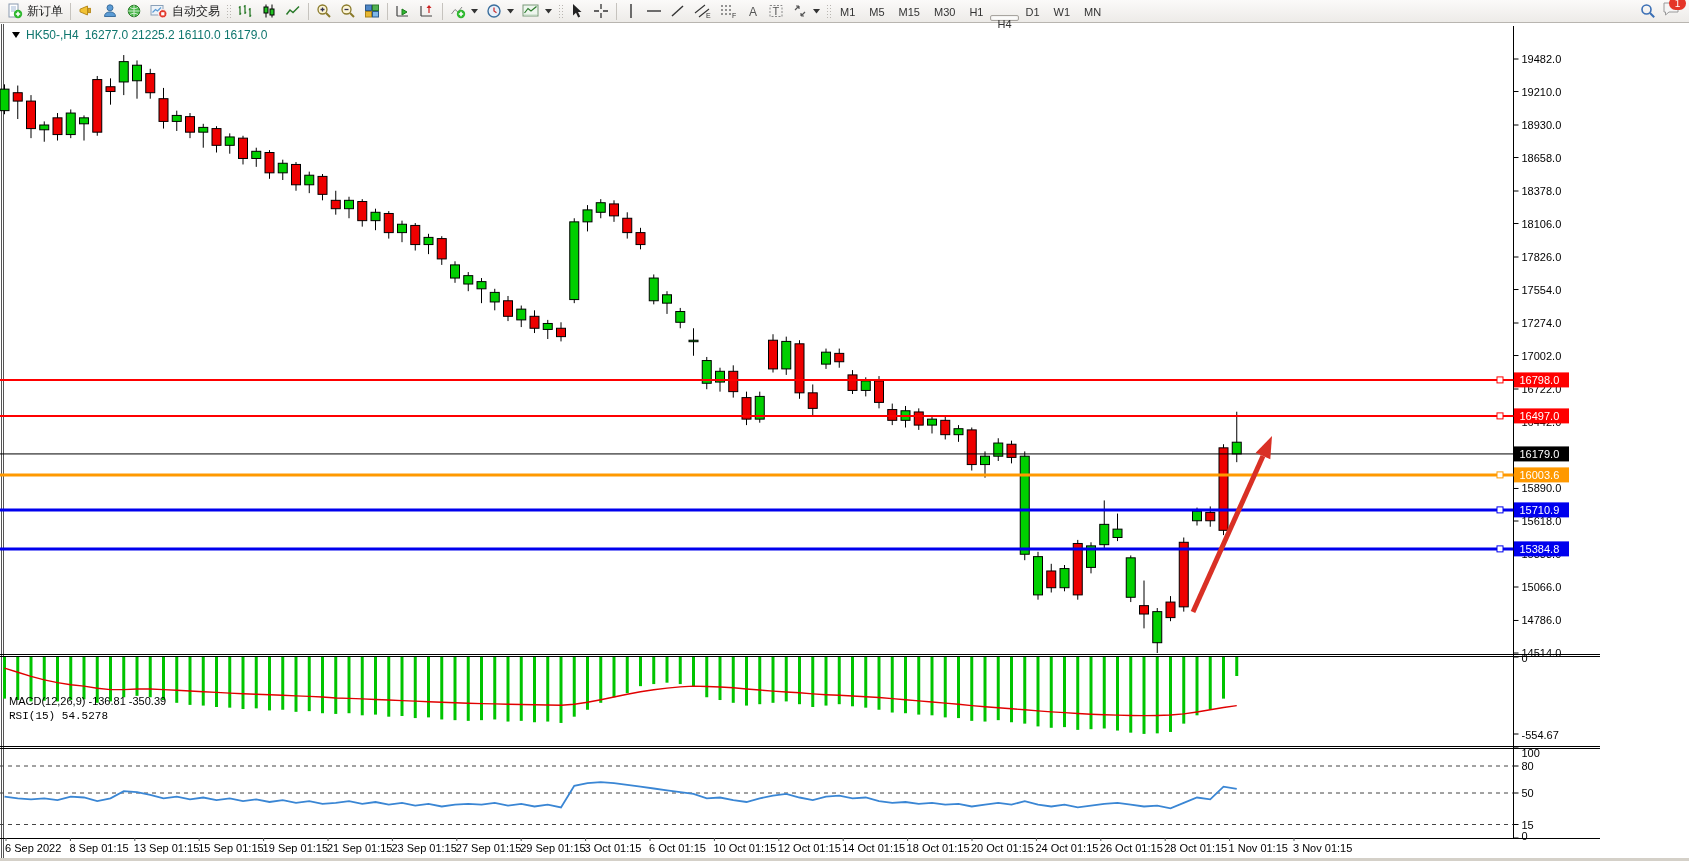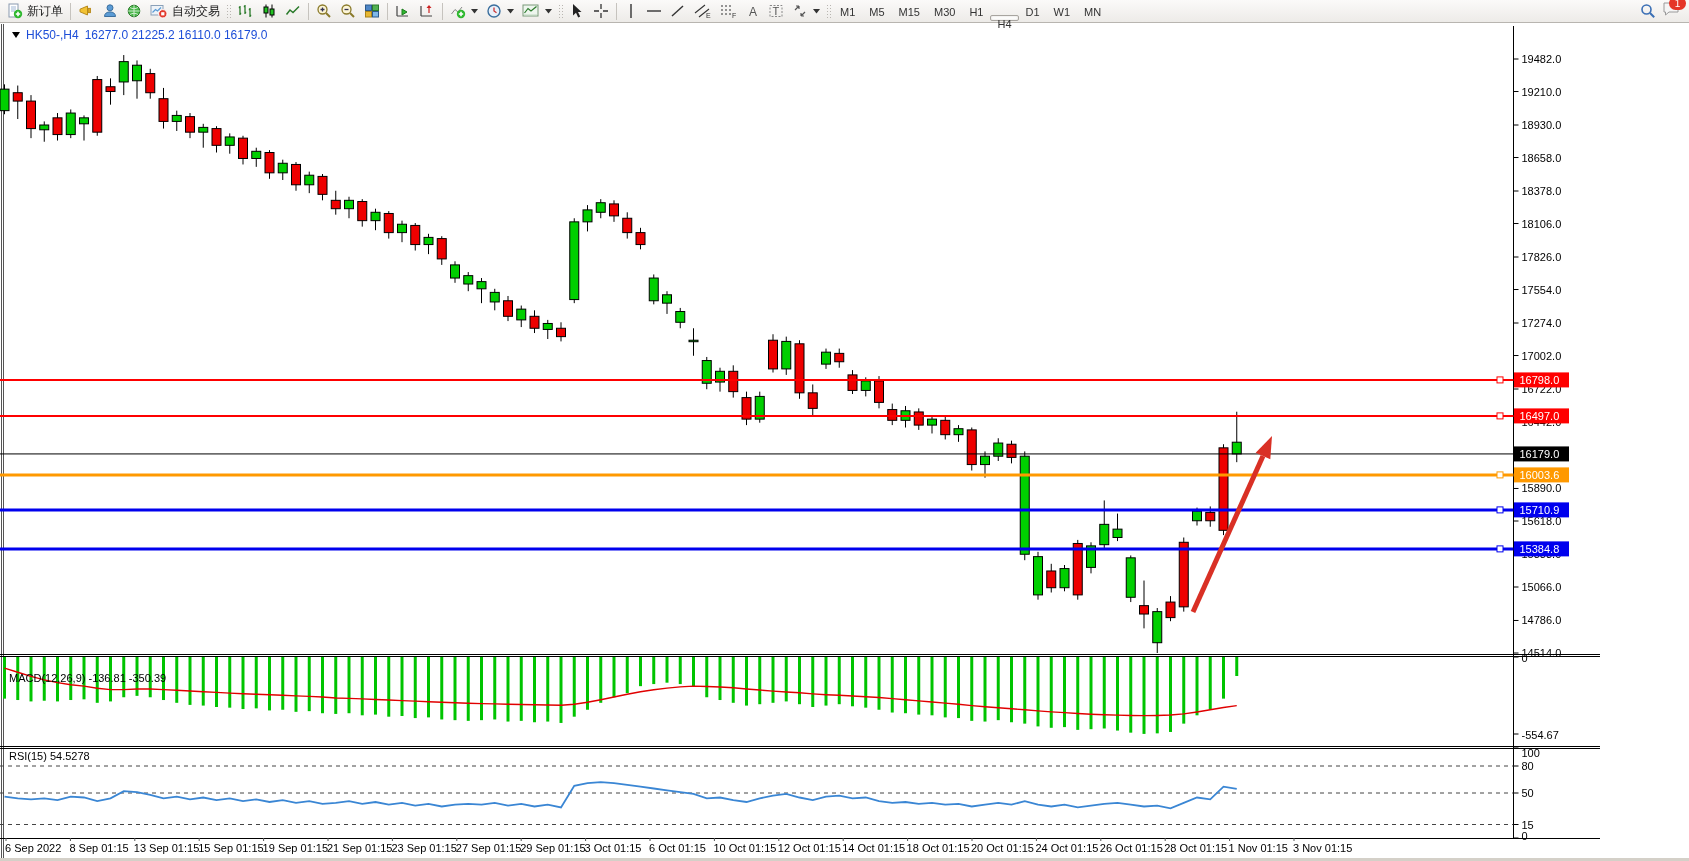--- a/index.html
+++ b/index.html
@@ -17,27 +17,27 @@
   .tb-btn svg{display:block;}
   .caret{margin-left:1px;}
   .tf-group{display:flex;height:16px;}
   .tf-btn{font-size:11px;color:#333;padding:2px 6px;border:1px solid transparent;border-radius:2px;}
   .tf-active{background:#fdfdfc;border:1px solid #a8a5a0;box-shadow:inset 0 0 2px #d8d5d0;margin-top:12px;}
   .tb-right{margin-left:auto;display:flex;align-items:center;gap:6px;padding-right:6px;}
   .chat-wrap{position:relative;}
   .chat-badge{position:absolute;top:-4px;right:-6px;min-width:13px;height:13px;border-radius:7px;
     background:#e53528;color:#fff;font-size:10px;text-align:center;line-height:13px;padding:0 2px;}
   
-  .chart-title{position:absolute;left:12px;top:28px;font-size:12px;color:#1d4ed8;z-index:10;
+  .chart-title{position:absolute;left:12px;top:28px;font-size:12px;color:#0f766e;z-index:10;
     display:flex;align-items:center;gap:6px;}
   .title-caret{width:0;height:0;border-left:4px solid transparent;border-right:4px solid transparent;
     border-top:6px solid #000;display:inline-block;}
   .ind-label{position:absolute;font-size:11px;color:#000;z-index:10;}
-  #macd-label{left:9px;top:672px;}
-  #rsi-label{left:9px;top:750px;}
+  #macd-label{left:9px;top:695px;}
+  #rsi-label{left:9px;top:710px;font-family:Liberation Mono, monospace;}
   #chart-svg{position:absolute;left:0;top:0;z-index:1;}
 </style>
 </head>
 <body>
 
 <div class="toolbar">
   <div class="tb-btn">
     <svg width="16" height="16" viewBox="0 0 16 16">
         <rect x="2" y="1" width="9" height="13" fill="#fff" stroke="#8a9ab0"></rect>
         <path d="M4 4h5M4 6h5M4 8h4" stroke="#9fb6d4" stroke-width="1"></path>

